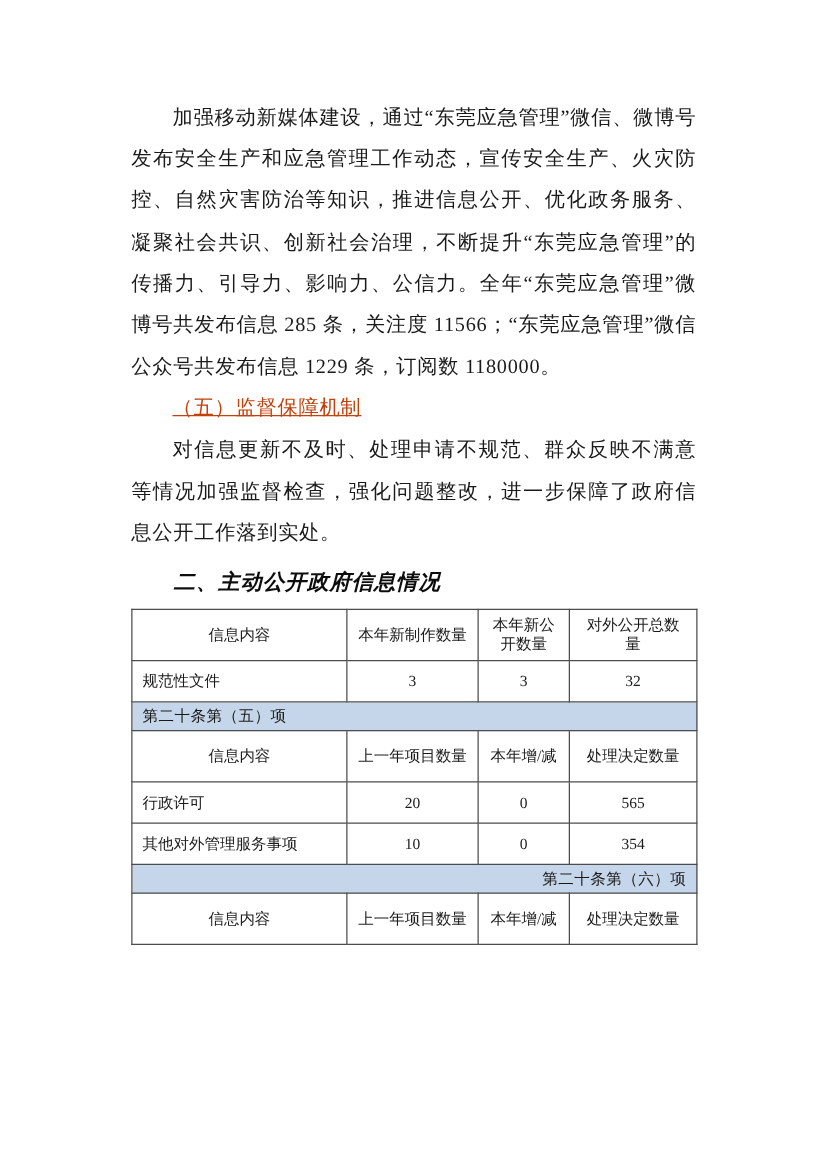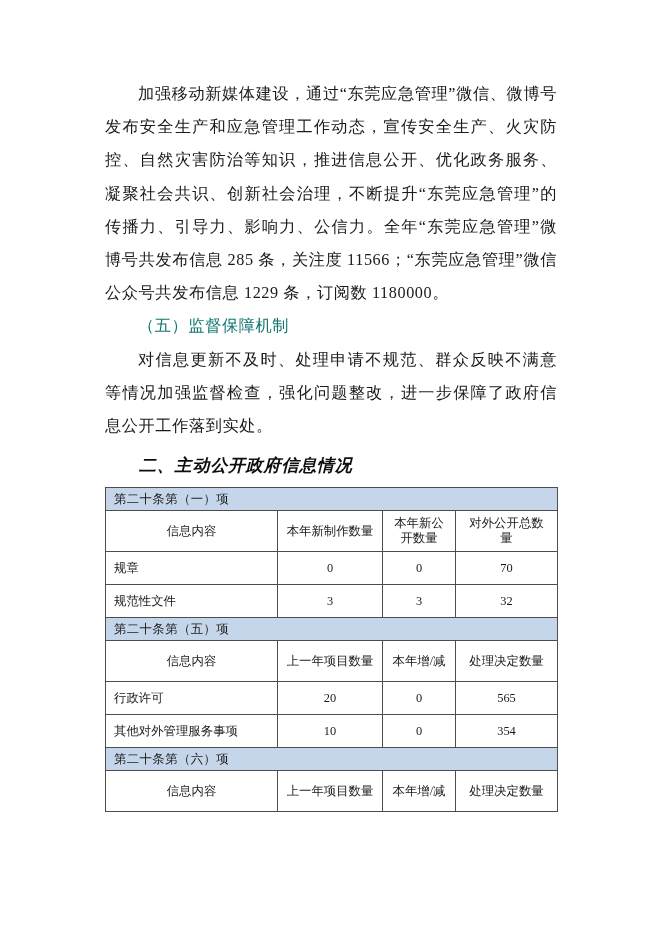--- a/index.html
+++ b/index.html
@@ -45,22 +45,23 @@
     margin: 0;
   }
 
   
   .subheading {
     font-family: "Liberation Serif", "DejaVu Serif", serif;
     font-size: 16.2px;
     line-height: 33.2px;
     text-indent: 33px;
     letter-spacing: 0.6px;
-    color: #0f766e;
-    margin: 0;
+    color: #c2410c;
+    margin: 0;
+    text-decoration: underline;
   }
 
   
   .heading2 {
     font-family: "Liberation Sans", "DejaVu Sans", sans-serif;
     font-size: 17px;
     font-weight: bold;
     line-height: 34px;
     text-indent: 34px;
     letter-spacing: 0.8px;
@@ -93,21 +94,21 @@
   .col-c { width: 73px; }
   .col-d { width: 102px; }
 
   
   tr.band td {
     background: #c6d6ea;
     height: 22px;
     font-size: 12.4px;
     letter-spacing: 0.4px;
   }
-  tr.band td.center { text-align: left; }
+  tr.band td.center { text-align: right; }
 
   
   tr.colhead td {
     height: 40px;
     text-align: center;
   }
   tr.colhead td.left {
     text-align: center;
   }
 
@@ -139,36 +140,27 @@
 
     <table class="info-table">
       <colgroup>
         <col class="col-a">
         <col class="col-b">
         <col class="col-c">
         <col class="col-d">
       </colgroup>
       <tbody>
 
-        <tr class="band">
-          <td colspan="4">第二十条第（一）项</td>
-        </tr>
         <tr class="colhead">
           <td class="left">信息内容</td>
           <td>本年新制作数量</td>
           <td>本年新公开数量</td>
           <td>对外公开总数量</td>
         </tr>
         <tr class="datarow">
-          <td class="left">规章</td>
-          <td>0</td>
-          <td>0</td>
-          <td>70</td>
-        </tr>
-        <tr class="datarow">
           <td class="left">规范性文件</td>
           <td>3</td>
           <td>3</td>
           <td>32</td>
         </tr>
 
         <tr class="band">
           <td colspan="4">第二十条第（五）项</td>
         </tr>
         <tr class="colhead">

